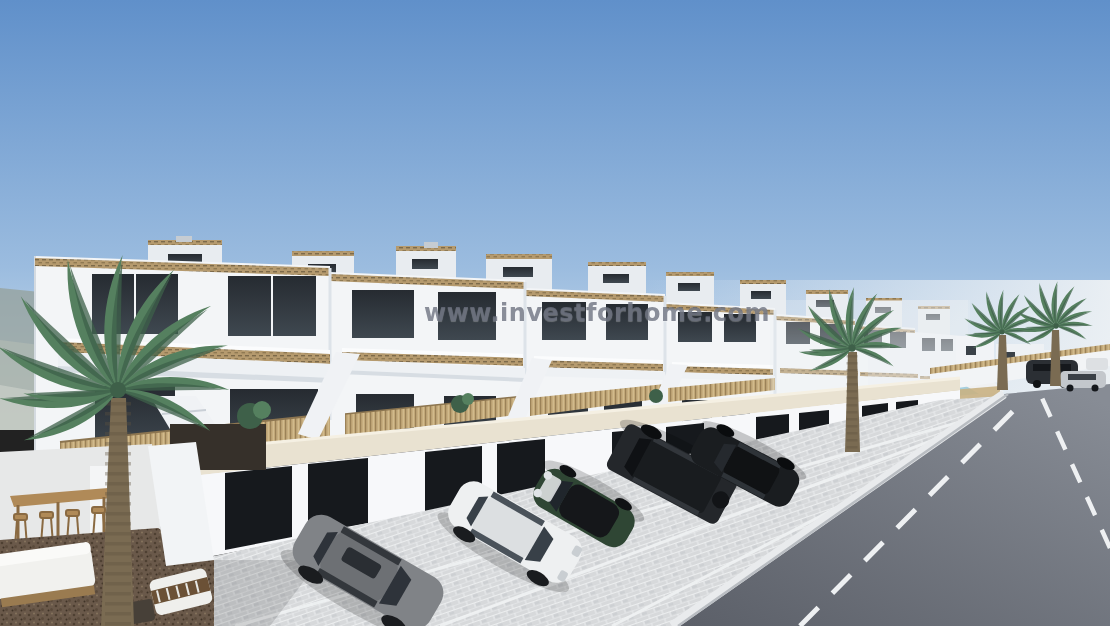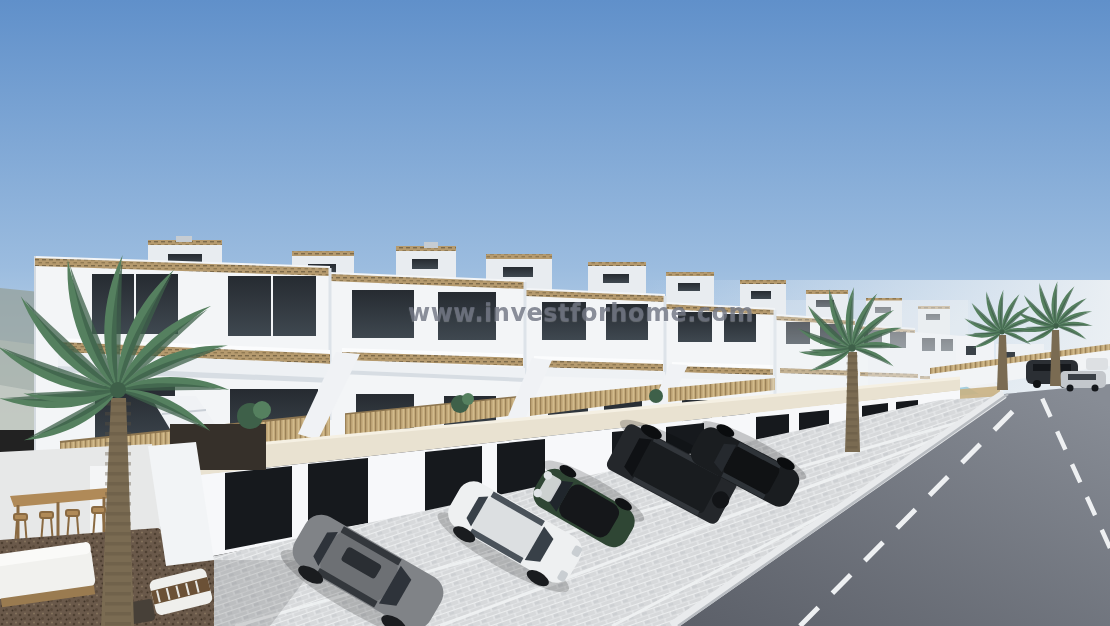--- a/index.html
+++ b/index.html
@@ -1,19 +1,19 @@
 <!DOCTYPE html>
 <html style="--c-sky-top: #6090ca; --c-sky-mid: #9bbcdf; --c-sky-horizon: #d9e5f1; --c-haze: #edf1f4; --c-hill: #95a09a; --c-wall-bright: #f3f5f7; --c-wall-soft: #e8ecf0; --c-wall-shade: #d6dce2; --c-window: #262b31; --c-window-lite: #3f4850; --c-wicker: #b59a6e; --c-wicker-dark: #7d6a4a; --c-cane: #c2a878; --c-coping: #e9e2d1; --c-garage-door: #16191d; --c-pavement: #d7d9db; --c-pave-line: #f0f2f3; --c-road: #5b5f68; --c-road-far: #878c95; --c-curb: #e9ebed; --c-gravel: #6a594a; --c-gravel-dark: #4e4032; --c-palm: #55805f; --c-palm-dark: #3e6049; --c-trunk: #7a6b52; --c-wood: #b08a58; --c-pool: #a6cfdf; --c-watermark: rgba(106,111,126,0.78);"><head>
 <meta charset="utf-8">
 <style>
   html,body{margin:0;padding:0;background:#222;}
   #stage{position:relative;width:1110px;height:626px;overflow:hidden;
          font-family:"DejaVu Sans","Liberation Sans",sans-serif;}
   #stage svg{position:absolute;left:0;top:0;display:block;}
-  #watermark{position:absolute;left:408px;top:299px;width:310px;text-align:center;
+  #watermark{position:absolute;left:424px;top:299px;width:310px;text-align:center;
              font-size:24px;font-weight:bold;letter-spacing:0.5px;
              color:var(--c-watermark,rgba(106,111,126,0.78));
              text-shadow:0 1px 1px rgba(255,255,255,0.28);
              user-select:none;pointer-events:none;z-index:5;}
   .fr-a{fill:var(--c-palm,#55805f);}
   .fr-b{fill:var(--c-palm-dark,#3e6049);}
 </style>
 </head>
 <body>
 

